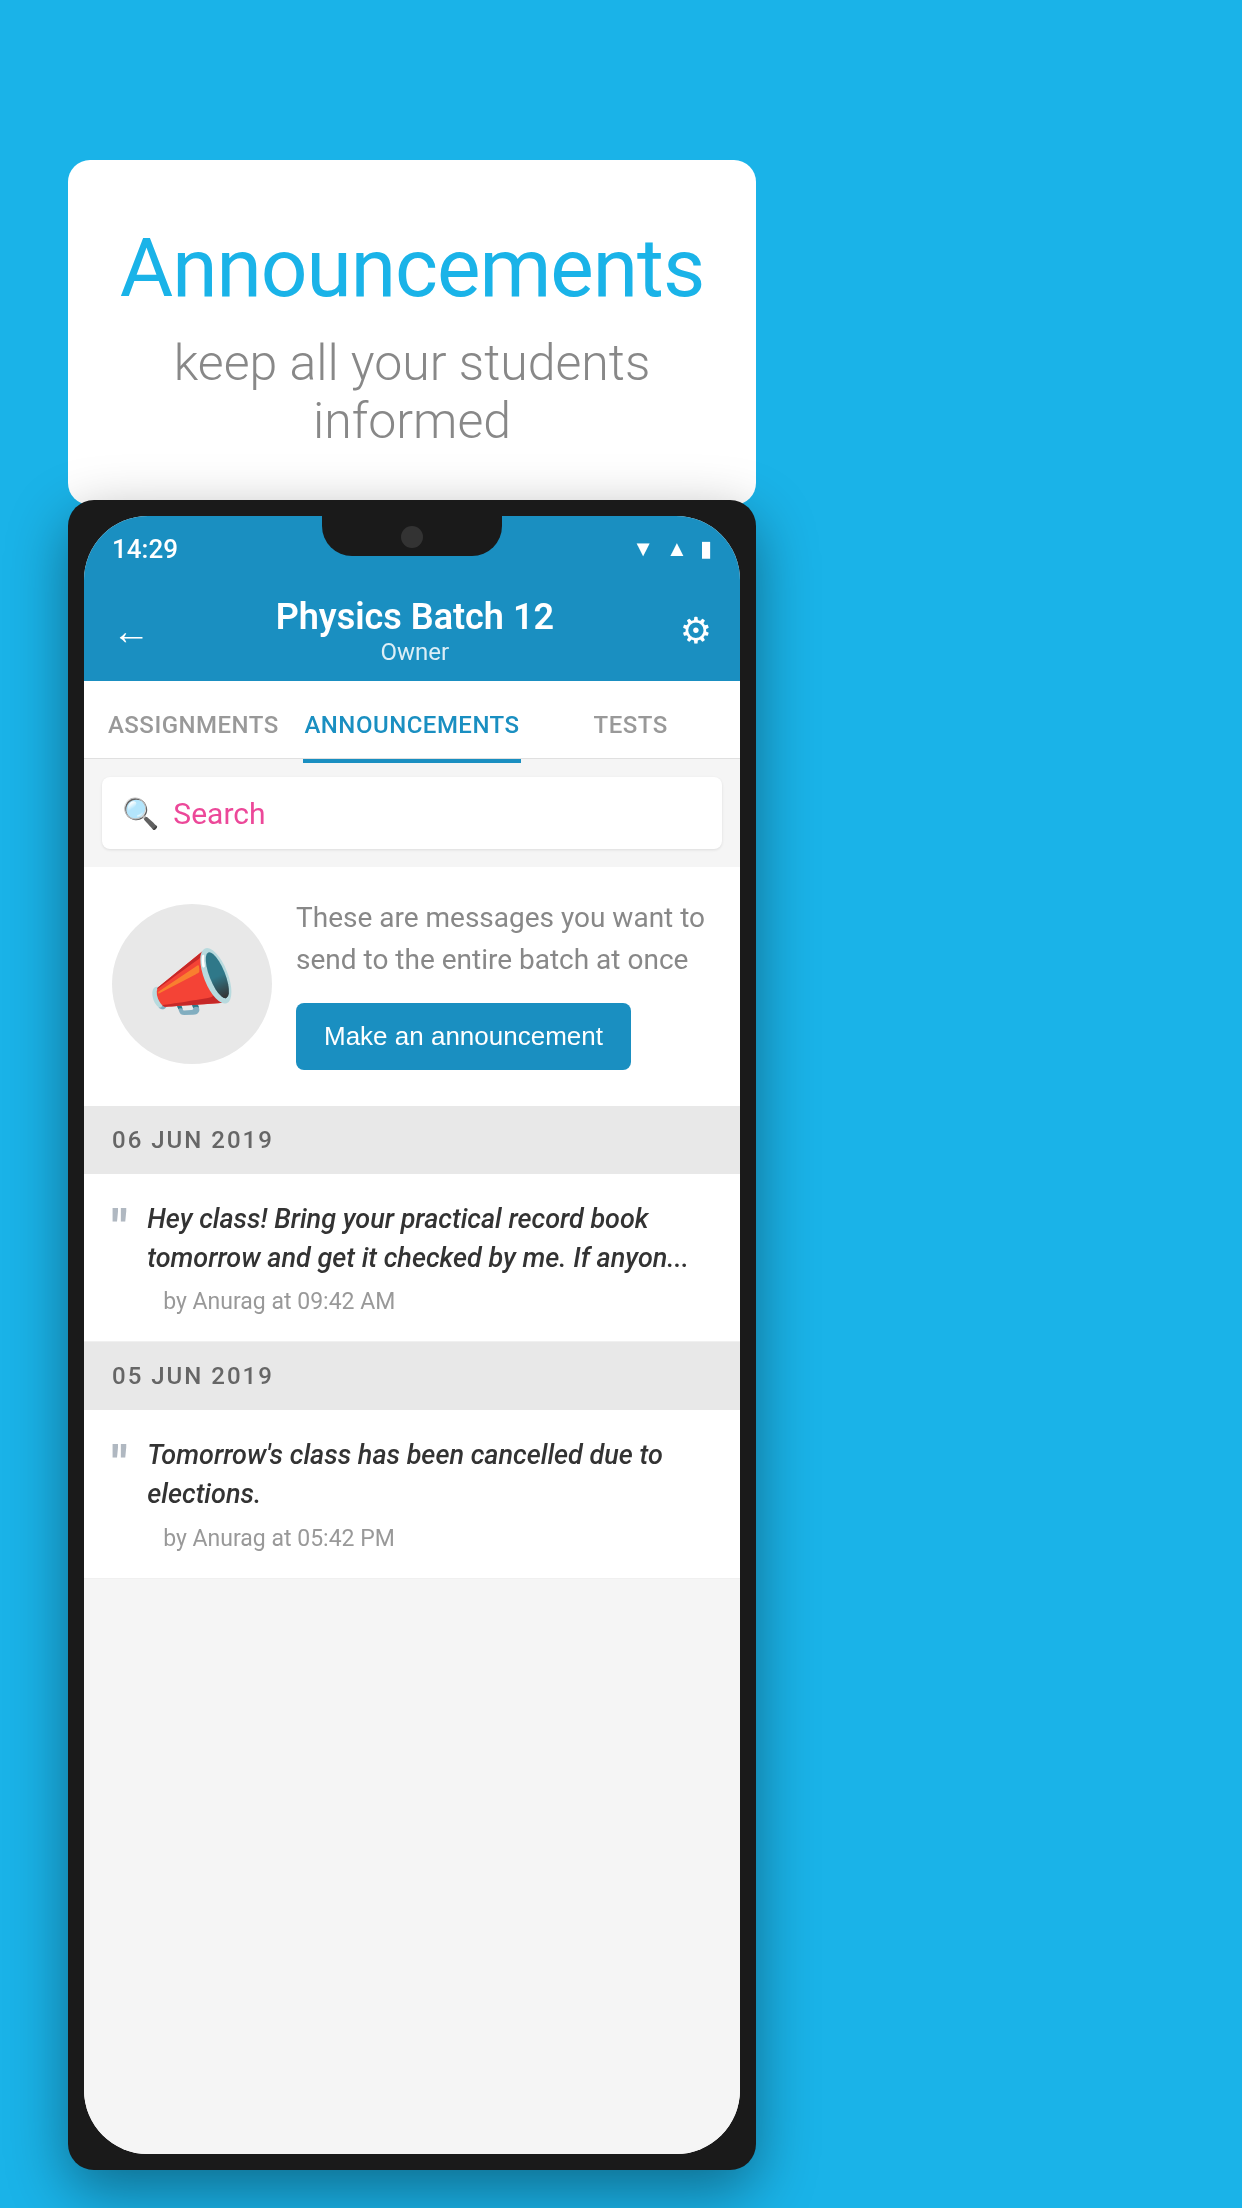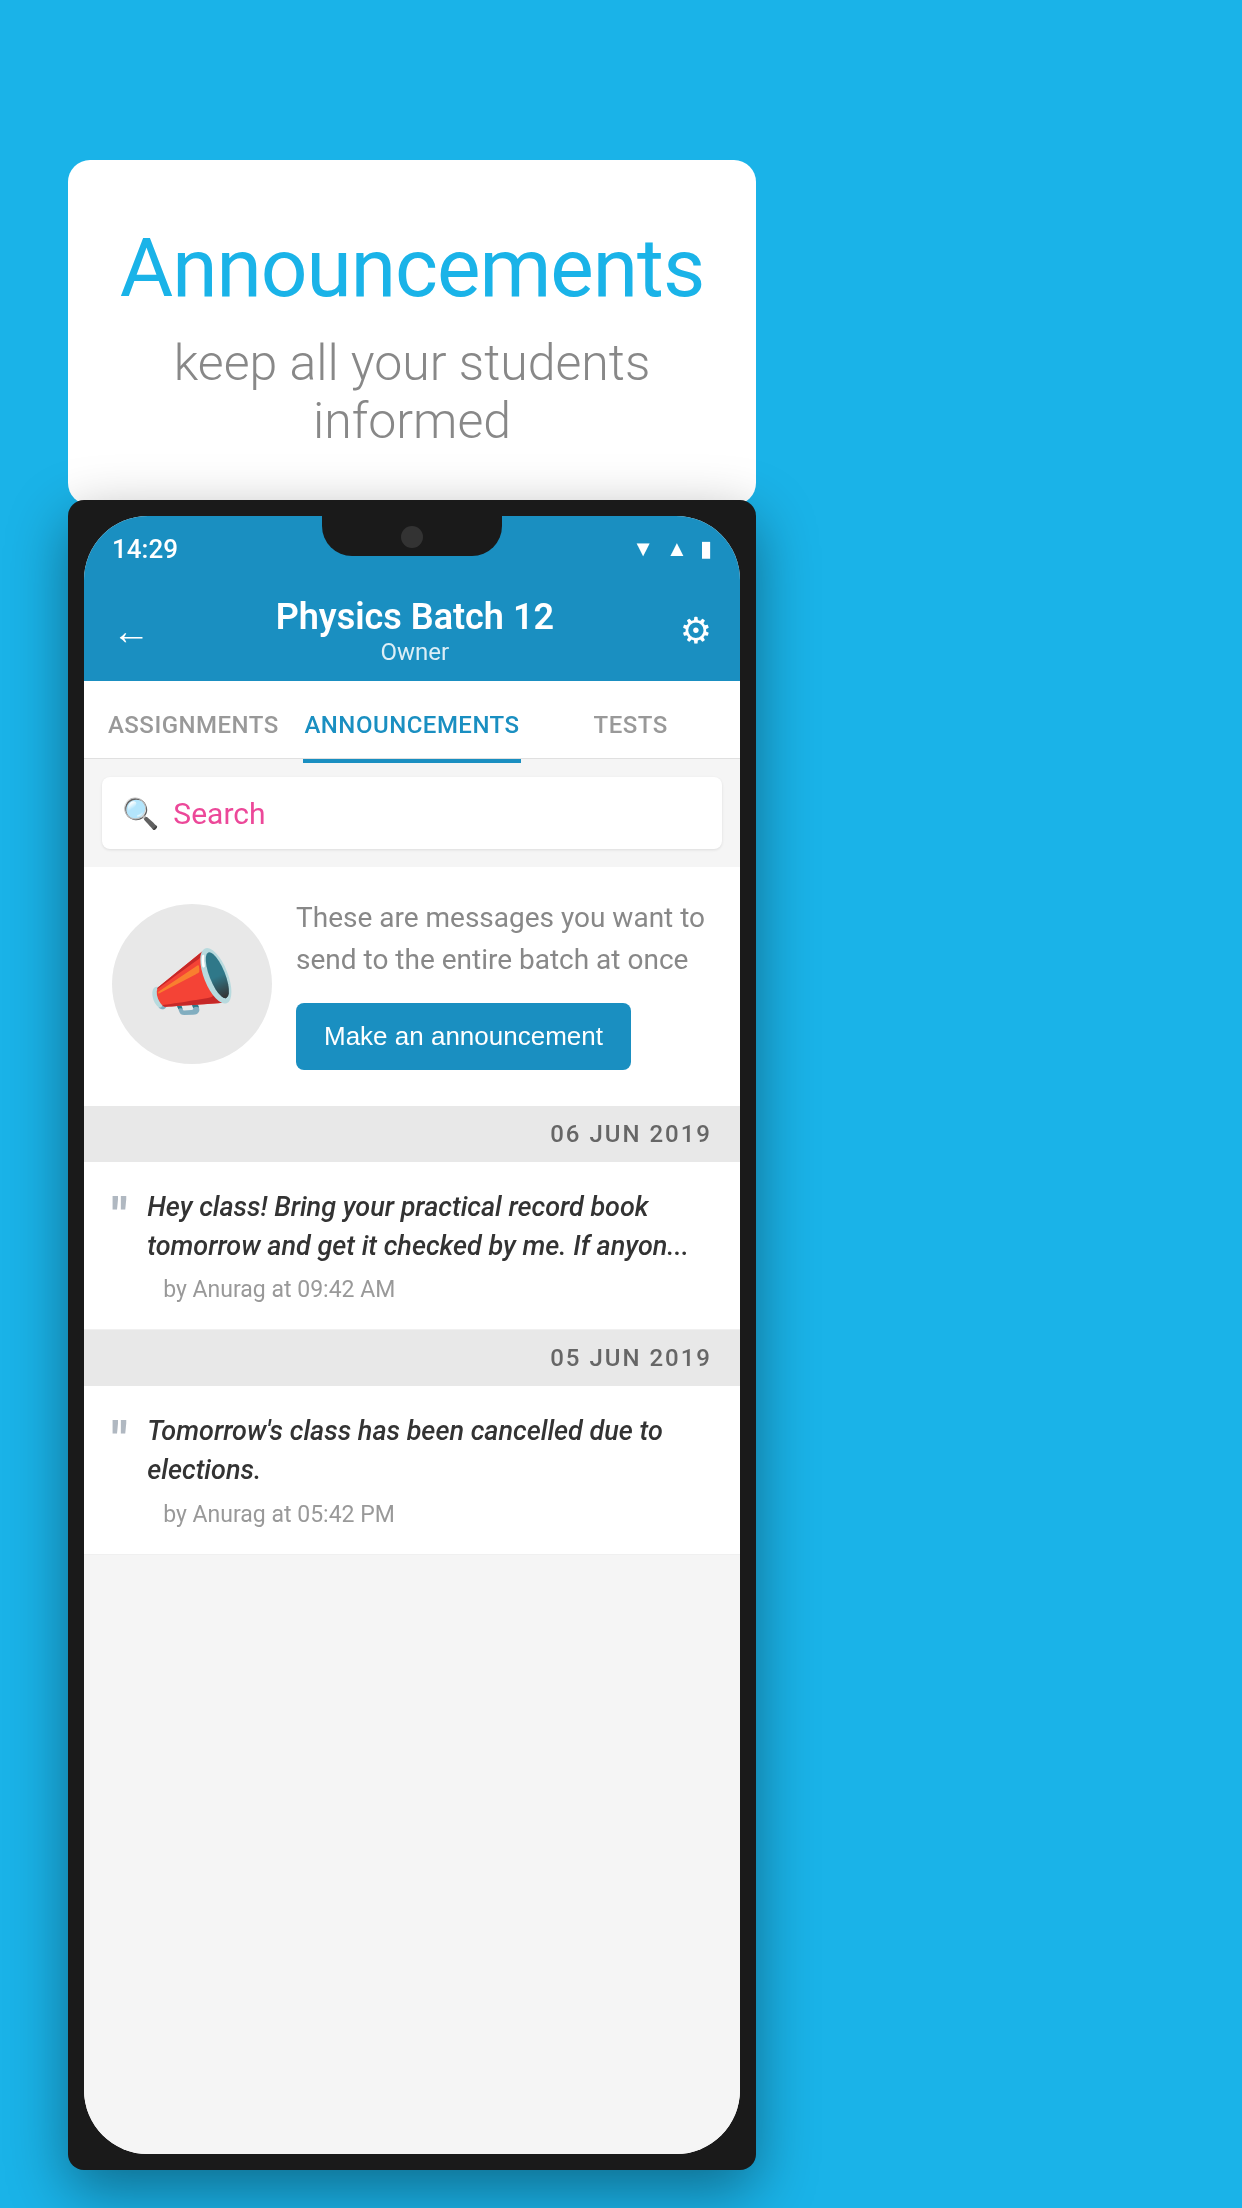--- a/index.html
+++ b/index.html
@@ -57,21 +57,21 @@
     }
 
     
     .phone-frame {
       position: absolute;
       top: 500px;
       left: 68px;
       width: 688px;
       height: 1670px;
       background: #1a1a1a;
-      border-radius: 16px;
+      border-radius: 26px;
       padding: 0;
       overflow: hidden;
       box-shadow: 0 20px 60px rgba(0,0,0,0.4);
     }
 
     
     .phone-notch {
       position: absolute;
       top: 0;
       left: 50%;
@@ -290,26 +290,25 @@
       padding: 18px 28px;
       font-size: 26px;
       font-weight: 500;
       cursor: pointer;
       white-space: nowrap;
     }
 
     
     .date-separator {
       background: #e8e8e8;
-      padding: 14px 28px;
+      padding: 20px 28px;
       color: #666;
       font-size: 24px;
       letter-spacing: 2px;
       font-weight: 500;
-      text-align: right;
     }
 
     
     .announcement-item {
       background: white;
       padding: 26px 28px;
       display: flex;
       gap: 20px;
       border-bottom: 1px solid #f0f0f0;
     }

